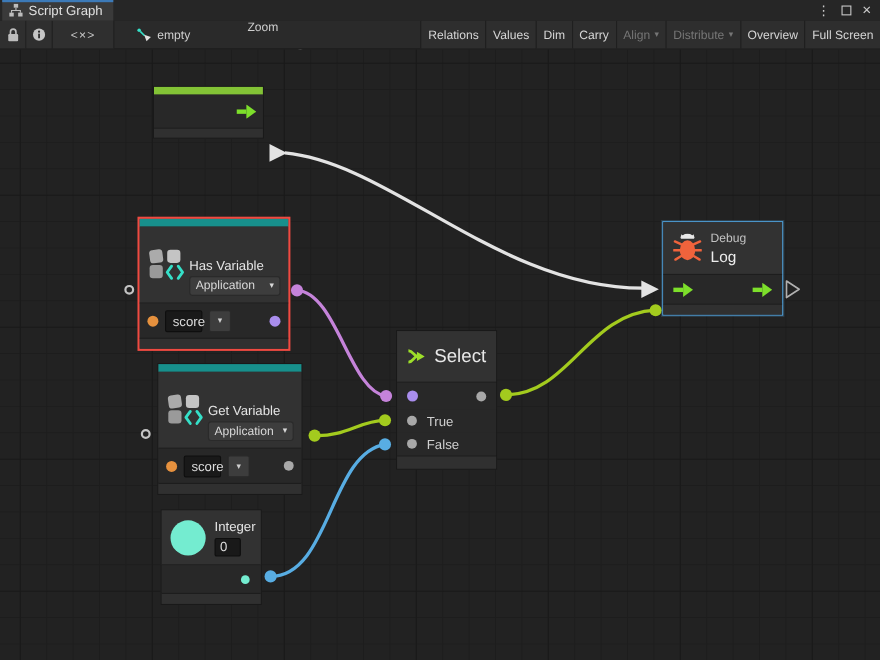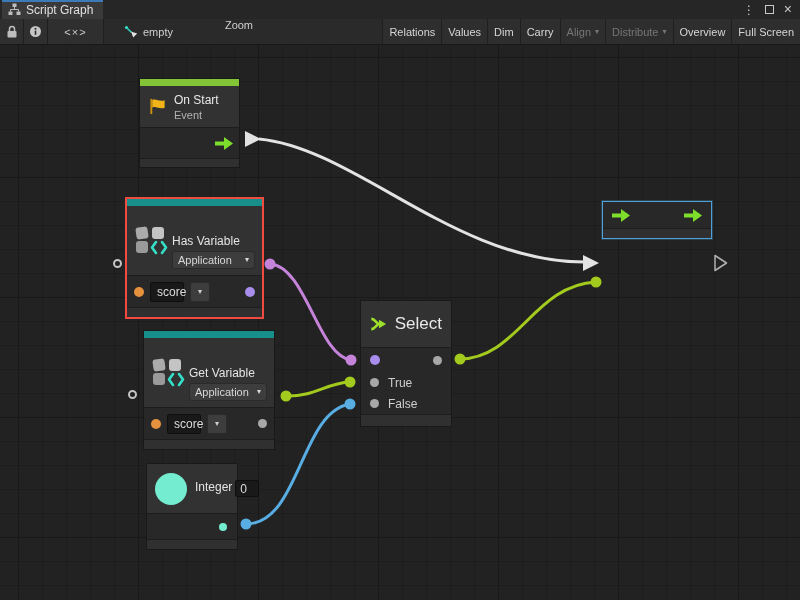--- a/index.html
+++ b/index.html
@@ -136,21 +136,21 @@
   .select-title { font-size:17px; color:#e8e8e8; }
   .sel-row { padding:0 9px; gap:9px; font-size:12px; color:#cfcfcf; }
   .sel-row.r1 { height:24px; }
   .sel-row.r2, .sel-row.r3 { height:21px; }
   .sel-row .out { margin-left:auto; }
   .node-select .nfoot { height:12px; }
 
   
   .node-integer { left:146px; top:463px; width:92px; }
   .node-integer .nhead { display:flex; align-items:center; gap:8px; padding:0 8px; height:50px; }
-  .int-col { display:flex; flex-direction:row; gap:3px; }
+  .int-col { display:flex; flex-direction:column; gap:3px; }
   .int-title { font-size:12px; color:#e4e4e4; }
   .int-input {
     width:24px; height:17px; background:#191919; border:1px solid #0e0e0e; border-radius:2px;
     color:#dcdcdc; font-size:12px; padding:0 4px; font-family:"Liberation Sans", sans-serif;
   }
   .node-integer .nbody-row { height:25px; justify-content:flex-end; padding:0 10px; }
   .node-integer .nfoot { height:10px; }
   .icon-int-circle { width:32px; height:32px; border-radius:50%; background:#74ecd0; flex:0 0 auto; }
 
   
@@ -271,30 +271,20 @@
     <circle cx="246" cy="524" r="5.5" fill="#58ade3"></circle>
     <circle cx="350" cy="404" r="5.5" fill="#58ade3"></circle>
 
     <path d="M 460 359 C 518 358, 534 285, 596 282" fill="none" stroke-width="3" stroke="#a3cb1e"></path>
     <circle cx="460" cy="359" r="5.5" fill="#a3cb1e"></circle>
     <circle cx="596" cy="282" r="5.5" fill="#a3cb1e"></circle>
   </svg>
 
   <div class="node node-onstart">
     <div class="strip strip-green"></div>
-    <div class="nhead">
-      <svg width="19" height="19" viewBox="0 0 20 20">
-        <rect x="2.5" y="2" width="2" height="16" fill="#c79210"></rect>
-        <path d="M4.5 3.2 C 8.5 1.2, 12 5.6, 17.5 3.4 L17.5 11.2 C 12 13.4, 8.5 9, 4.5 11 Z" fill="#f2b418"></path>
-      </svg>
-      <div class="onstart-titles">
-        <div class="t1">On Start</div>
-        <div class="t2">Event</div>
-      </div>
-    </div>
     <div class="nbody-row">
       <svg width="18" height="13" viewBox="0 0 18 13">
         <rect y="4.5" width="9" height="4" fill="#7ddf2b"></rect>
         <polygon points="9,0 18,6.5 9,13" fill="#7ddf2b"></polygon>
       </svg>
     </div>
     <div class="nfoot"></div>
   </div>
 
   <div class="node node-hasvar">
@@ -393,20 +383,40 @@
         <input class="int-input" value="0" style="">
       </div>
     </div>
     <div class="nbody-row">
       <span class="port sz8 port-mint"></span>
     </div>
     <div class="nfoot"></div>
   </div>
 
   <div class="node node-debug">
+    <div class="nhead">
+      <svg width="26" height="27" viewBox="0 0 26 27">
+        <path d="M7 5 a6 4.5 0 0 1 12 0 Z" fill="#e8e8e8"></path>
+        <polygon points="7.5,1 10,3.5 6.5,4.5" fill="#e8e8e8"></polygon>
+        <polygon points="18.5,1 16,3.5 19.5,4.5" fill="#e8e8e8"></polygon>
+        <g stroke="#f0633c" stroke-width="2.2" stroke-linecap="round">
+          <path d="M7 10 L1.5 7.5"></path>
+            <path d="M6 15.5 L0.5 15.5"></path>
+            <path d="M7 21 L2 24"></path>
+          <path d="M19 10 L24.5 7.5"></path>
+            <path d="M20 15.5 L25.5 15.5"></path>
+            <path d="M19 21 L24 24"></path>
+        </g>
+        <ellipse cx="13" cy="15.5" rx="7" ry="9" fill="#f0633c"></ellipse>
+      </svg>
+      <div class="dbg-col">
+        <span class="dbg-cat">Debug</span>
+        <span class="dbg-title">Log</span>
+      </div>
+    </div>
     <div class="nbody-row dbg-row1">
       <svg width="18" height="13" viewBox="0 0 18 13">
         <rect y="4.5" width="9" height="4" fill="#7ddf2b"></rect>
         <polygon points="9,0 18,6.5 9,13" fill="#7ddf2b"></polygon>
       </svg>
       <svg width="18" height="13" viewBox="0 0 18 13">
         <rect y="4.5" width="9" height="4" fill="#7ddf2b"></rect>
         <polygon points="9,0 18,6.5 9,13" fill="#7ddf2b"></polygon>
       </svg>
     </div>

